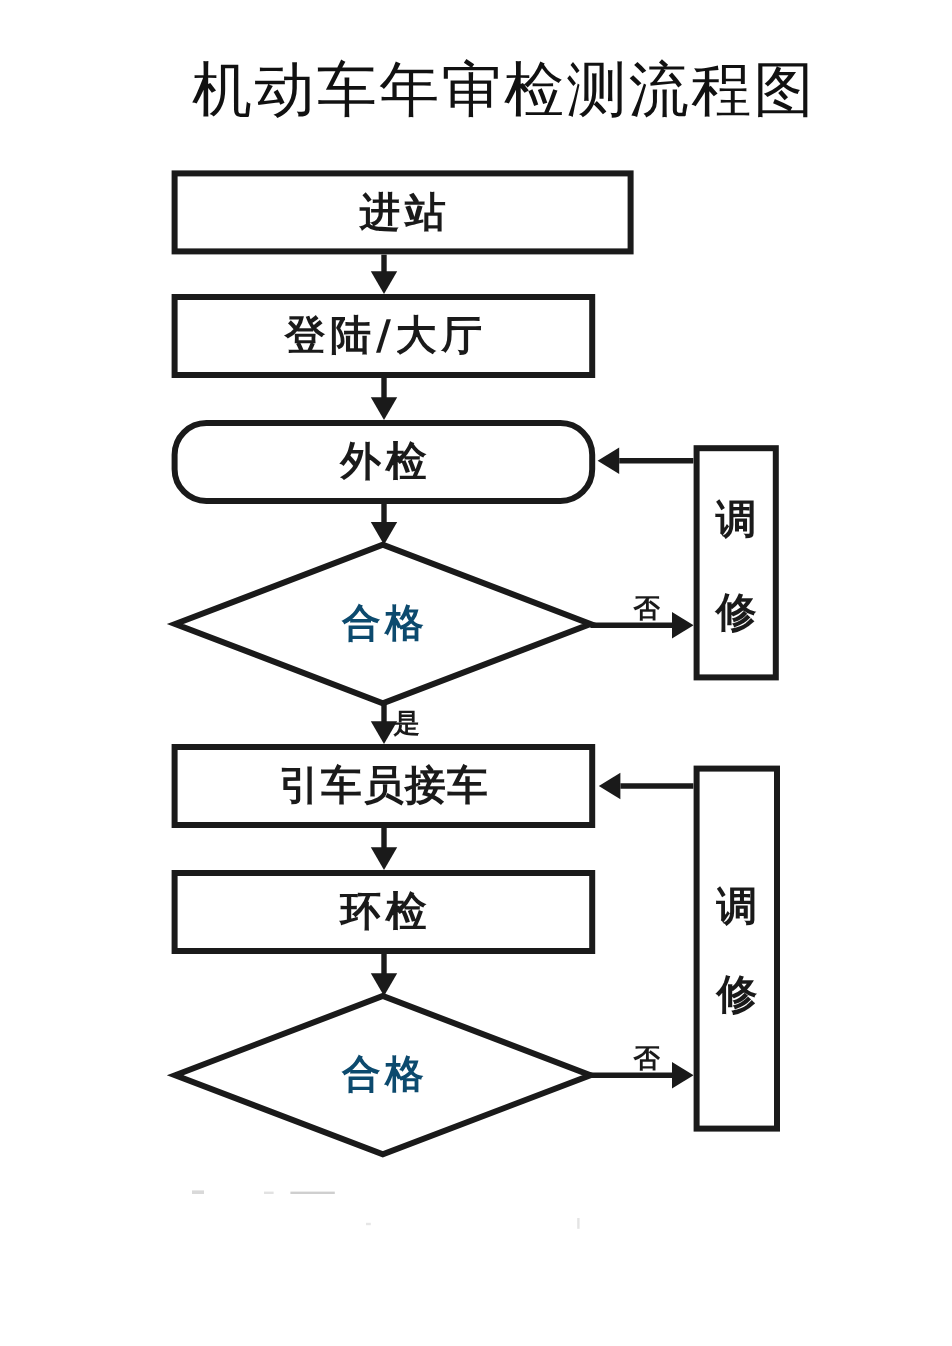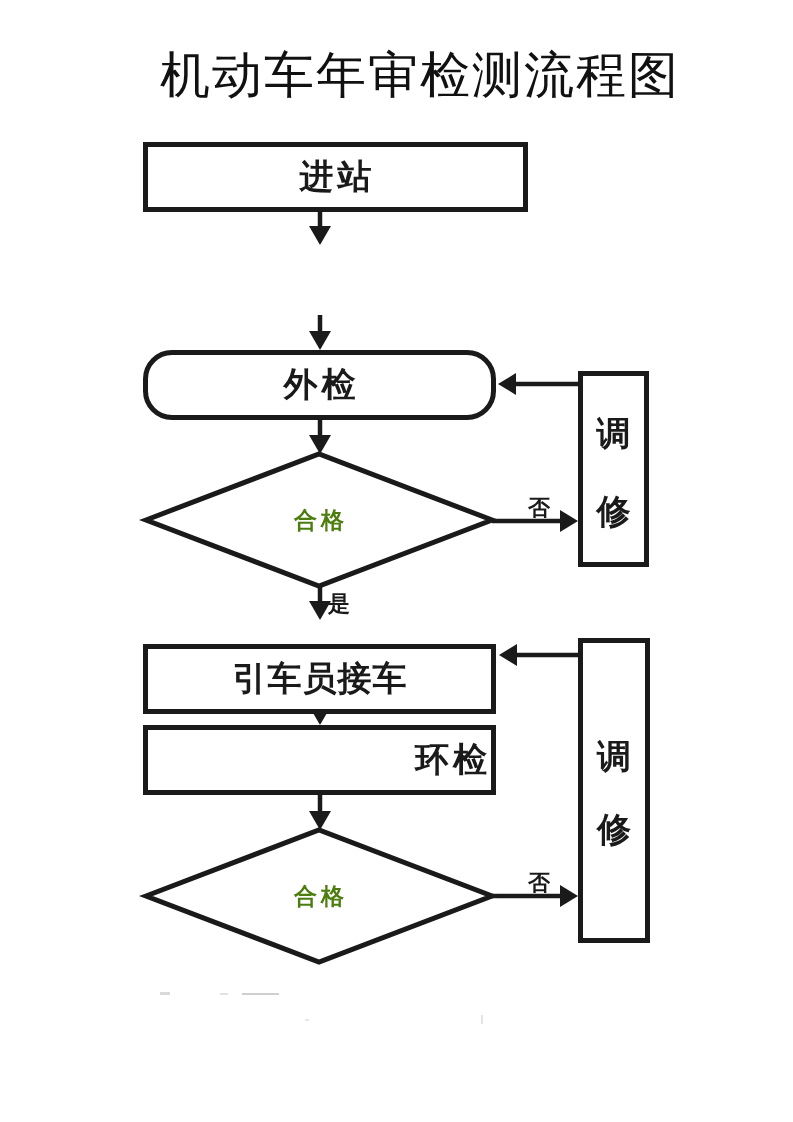--- a/index.html
+++ b/index.html
@@ -58,23 +58,23 @@
   .node-label.tight {
     letter-spacing: 1px;
     text-indent: 1px;
   }
   .diamond-label {
     position: absolute;
     transform: translate(-50%, -50%);
     z-index: 3;
     font-family: "DejaVu Serif", "Liberation Serif", serif;
     font-weight: bold;
-    font-size: 23px;
+    font-size: 32px;
     letter-spacing: 4px;
-    color: #4d7c0f;
+    color: #0c4a6e;
     white-space: nowrap;
   }
   .repair-char {
     position: absolute;
     left: 0;
     right: 0;
     text-align: center;
     font-family: "DejaVu Serif", "Liberation Serif", serif;
     font-weight: bold;
     font-size: 34px;
@@ -150,30 +150,33 @@
     <polygon points="146,520 319,454 492,520 319,586" fill="#ffffff" stroke="#1a1a1a" stroke-width="5"></polygon>
     <polygon points="146,896 319,830 492,896 319,962" fill="#ffffff" stroke="#1a1a1a" stroke-width="5"></polygon>
   </svg>
 
   <div class="page-title">机动车年审检测流程图</div>
 
   <div class="box" style="left:143px; top:142px; width:385px; height:70px;">
     <span class="node-label">进站</span>
   </div>
 
+  <div class="box" style="left:143px; top:245px; width:353px; height:70px;">
+    <span class="node-label">登陆/大厅</span>
+  </div>
 
   <div class="box" style="left:143px; top:350px; width:353px; height:70px;border-radius:29px;">
     <span class="node-label">外检</span>
   </div>
 
-  <div class="box" style="left:143px; top:620px; width:353px; height:70px;margin-top:24px;">
+  <div class="box" style="left:143px; top:620px; width:353px; height:70px;">
     <span class="node-label tight">引车员接车</span>
   </div>
 
-  <div class="box" style="left:143px; top:725px; width:353px; height:70px;justify-content:flex-end;">
+  <div class="box" style="left:143px; top:725px; width:353px; height:70px;">
     <span class="node-label">环检</span>
   </div>
 
   <div class="box" style="left:578px; top:371px; width:71px; height:196px;">
     <span class="repair-char" style="top:40px;">调</span>
     <span class="repair-char" style="top:118px;">修</span>
   </div>
 
   <div class="box" style="left:578px; top:638px; width:72px; height:305px;">
     <span class="repair-char" style="top:96px;">调</span>

